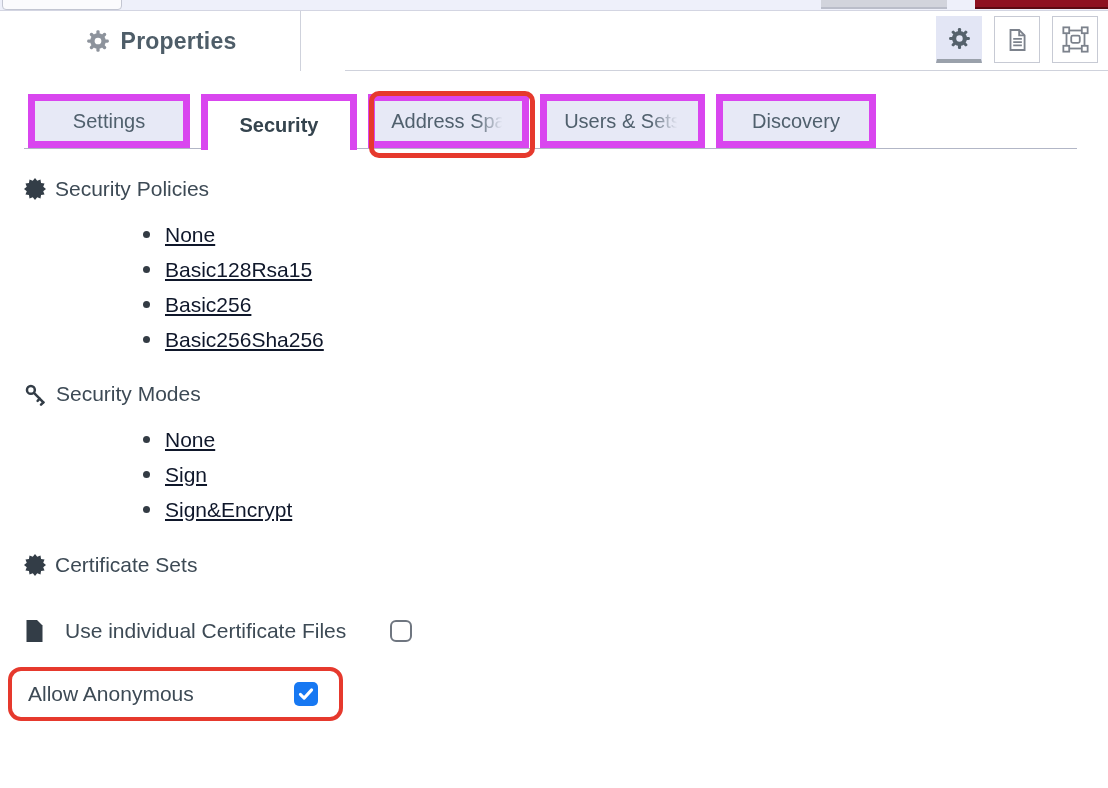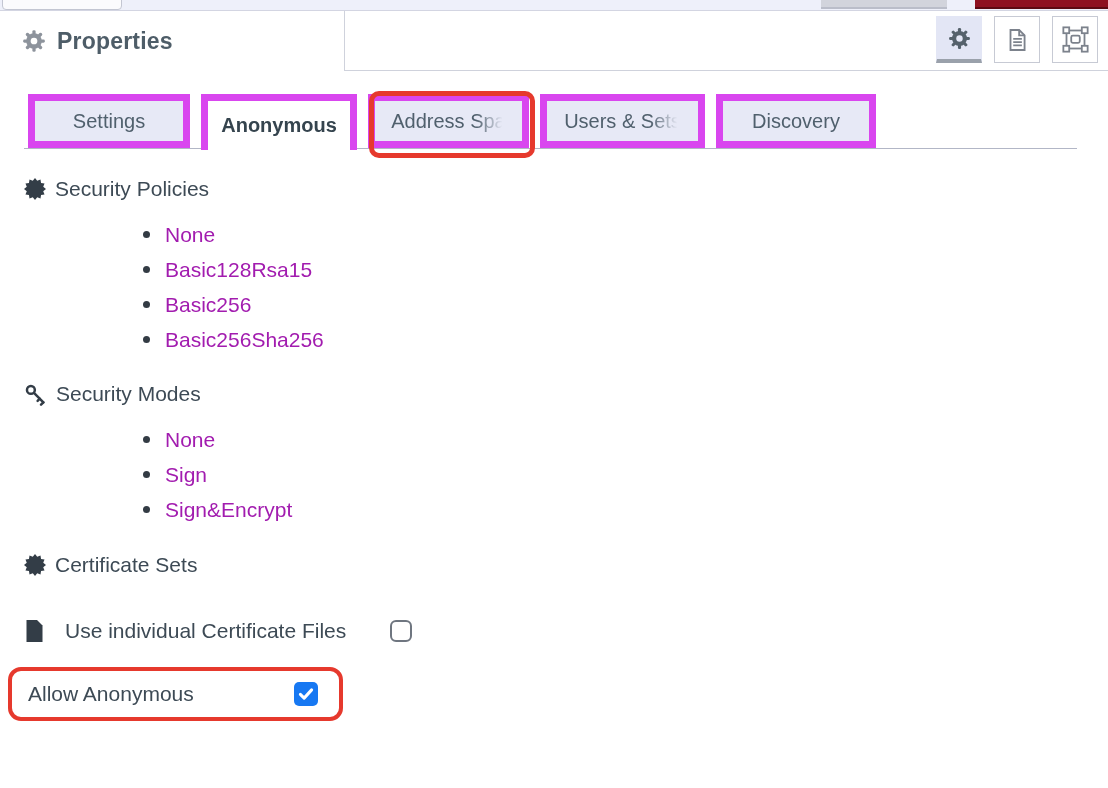--- a/index.html
+++ b/index.html
@@ -10,22 +10,22 @@
   .top-strip { position:relative; height:11px; background:#eef0fa; border-bottom:1px solid #d3d5e2; }
   .frag-left { position:absolute; left:2px; top:-8px; width:120px; height:18px;
     background:#fbfbfd; border:1px solid #c3c6d2; border-radius:4px; }
   .frag-gray { position:absolute; left:821px; top:0; width:126px; height:9px;
     background:#d2d4dc; border-bottom:2px solid #babdc9; }
   .frag-red { position:absolute; left:975px; top:0; right:0; height:9px;
     background:#8e1120; border-bottom:2px solid #5c0a12; }
 
   
   .header { position:relative; height:60px; background:#fff; }
-  .properties-tab { position:absolute; left:0; top:0; width:345px; height:60px;
-    border-right:1px solid #cfd2dc; display:flex; align-items:center; gap:10px; padding-left:21px; }
+  .properties-tab { position:absolute; left:0; top:0; width:301px; height:60px;
+    border-right:1px solid #cfd2dc; display:flex; align-items:center; gap:10px; padding-left:21px;justify-content:center; }
   .properties-title { font-size:23px; font-weight:bold; color:#4e5d68; letter-spacing:.2px; }
   .header-bottom-line { position:absolute; left:345px; right:0; bottom:0; height:1px; background:#cfd2dc; }
   .toolbar { position:absolute; right:10px; top:5px; display:flex; gap:12px; }
   .tool-btn { width:46px; height:47px; background:#fff; border:1px solid #c7cad4;
     display:flex; align-items:center; justify-content:center; cursor:pointer; }
   .tool-btn.active { background:#e3e6f5; border-color:#e3e6f5; border-bottom:4px solid #9aa1ab; }
 
   
   .tabs-row { position:relative; margin-top:23px; height:55px; padding-left:28px; display:flex; gap:11px; }
   .tabs-bottom-line { position:absolute; left:24px; width:1053px; bottom:0; height:1px; background:#b2b6c6; z-index:0; }
@@ -40,21 +40,21 @@
   .annotation { position:absolute; border:5px solid #e6392d; border-radius:10px;
     pointer-events:none; z-index:5; }
   .annotation-tab { left:369px; top:-3px; width:166px; height:67px; }
 
   
   .content { padding-left:24px; }
   .section-header { display:flex; align-items:center; gap:9px; font-size:21px; color:#3d4a55; height:28px; }
   .sp-header { margin-top:26px; } .sm-header { margin-top:23px; } .cf-header { margin-top:24px; }
   .bullet-list { margin-top:14px; }
   .bullet-item { display:flex; align-items:center; gap:15px; margin-left:119px; height:35px;
-    font-size:21px; color:#a21caf; }
+    font-size:21px; color:#0f172a;text-decoration:underline; }
   .dot { width:7px; height:7px; border-radius:50%; background:#333b44; flex:0 0 auto; }
 
   .check-row { display:flex; align-items:center; gap:20px; margin-top:37px; height:30px;
     font-size:21px; color:#3d4a55; }
   .checkbox-unchecked { width:22px; height:22px; border:2px solid #6f7680; border-radius:6px;
     background:#fff; margin-left:24px; cursor:pointer; }
   .anon-box { position:relative; margin-top:21px; margin-left:-16px; width:335px; height:54px;
     border:4px solid #e6392d; border-radius:13px; display:flex; align-items:center;
     padding:0 21px 0 16px; }
   .anon-label { font-size:21px; color:#3d4a55; }
@@ -127,21 +127,21 @@
   </div>
   <div class="header-bottom-line"></div>
 </div>
 
 <div class="tabs-row">
   <div class="tabs-bottom-line"></div>
   <div class="tab" style="width:162px">
     <span>Settings</span>
   </div>
   <div class="tab active" style="width:156px">
-    <span>Anonymous</span>
+    <span>Security</span>
   </div>
   <div class="tab" style="width:161px">
     <span class="fade-label">Address Spa</span>
   </div>
   <div class="tab" style="width:165px">
     <span class="fade-label">Users &amp; Sets</span>
   </div>
   <div class="tab" style="width:160px">
     <span>Discovery</span>
   </div>

